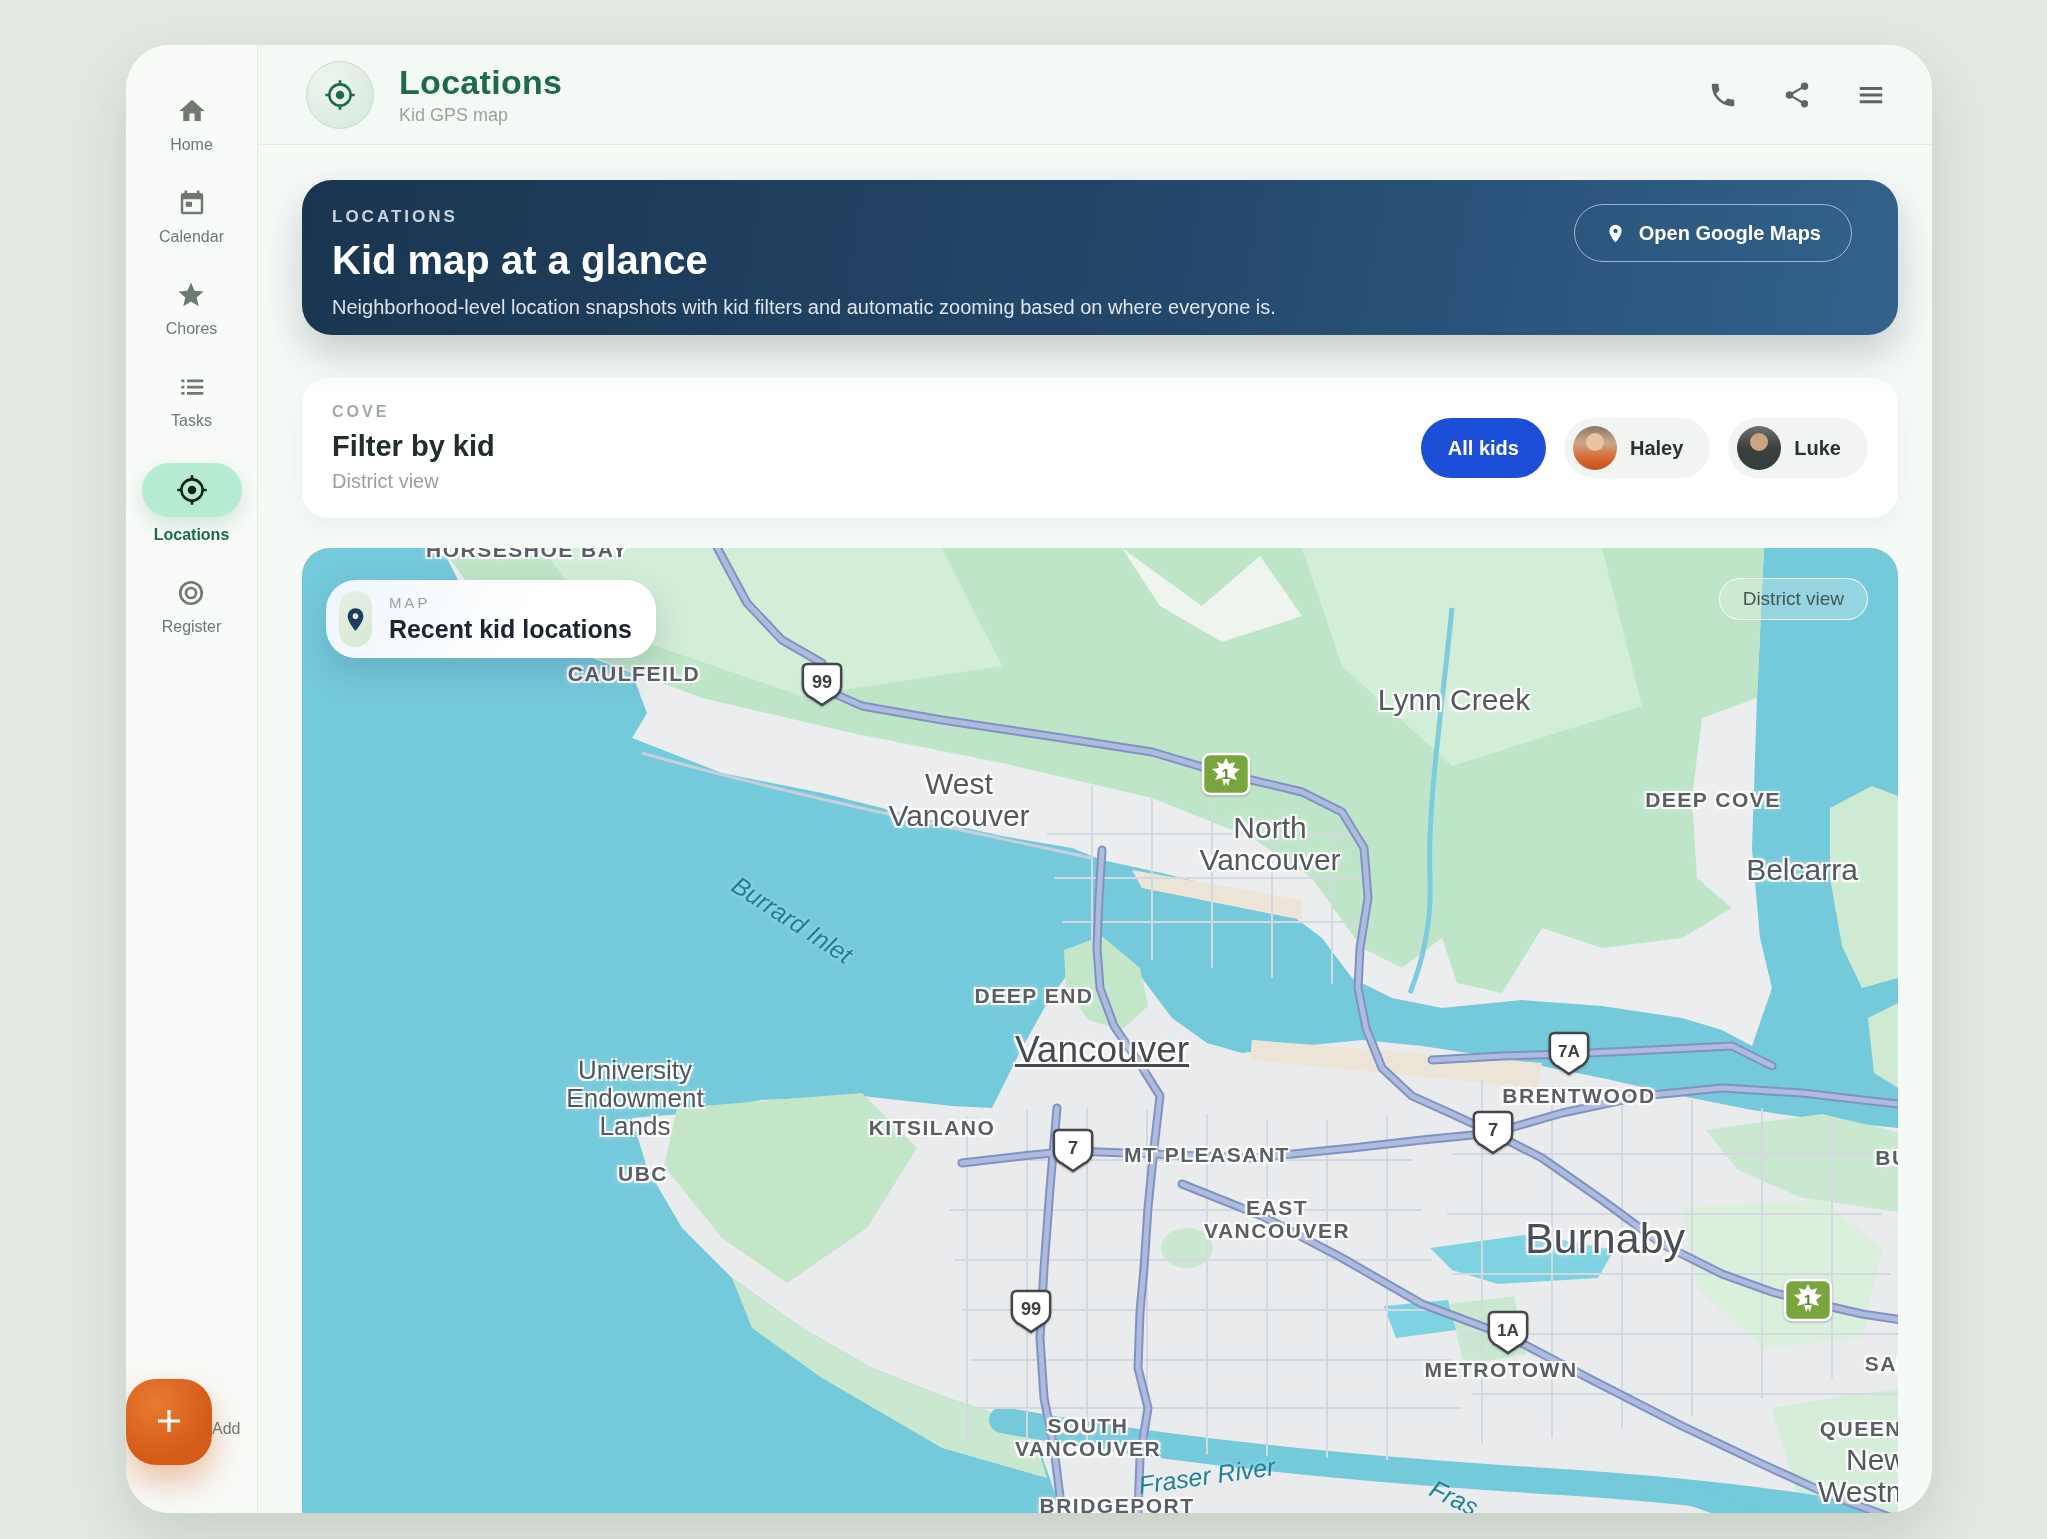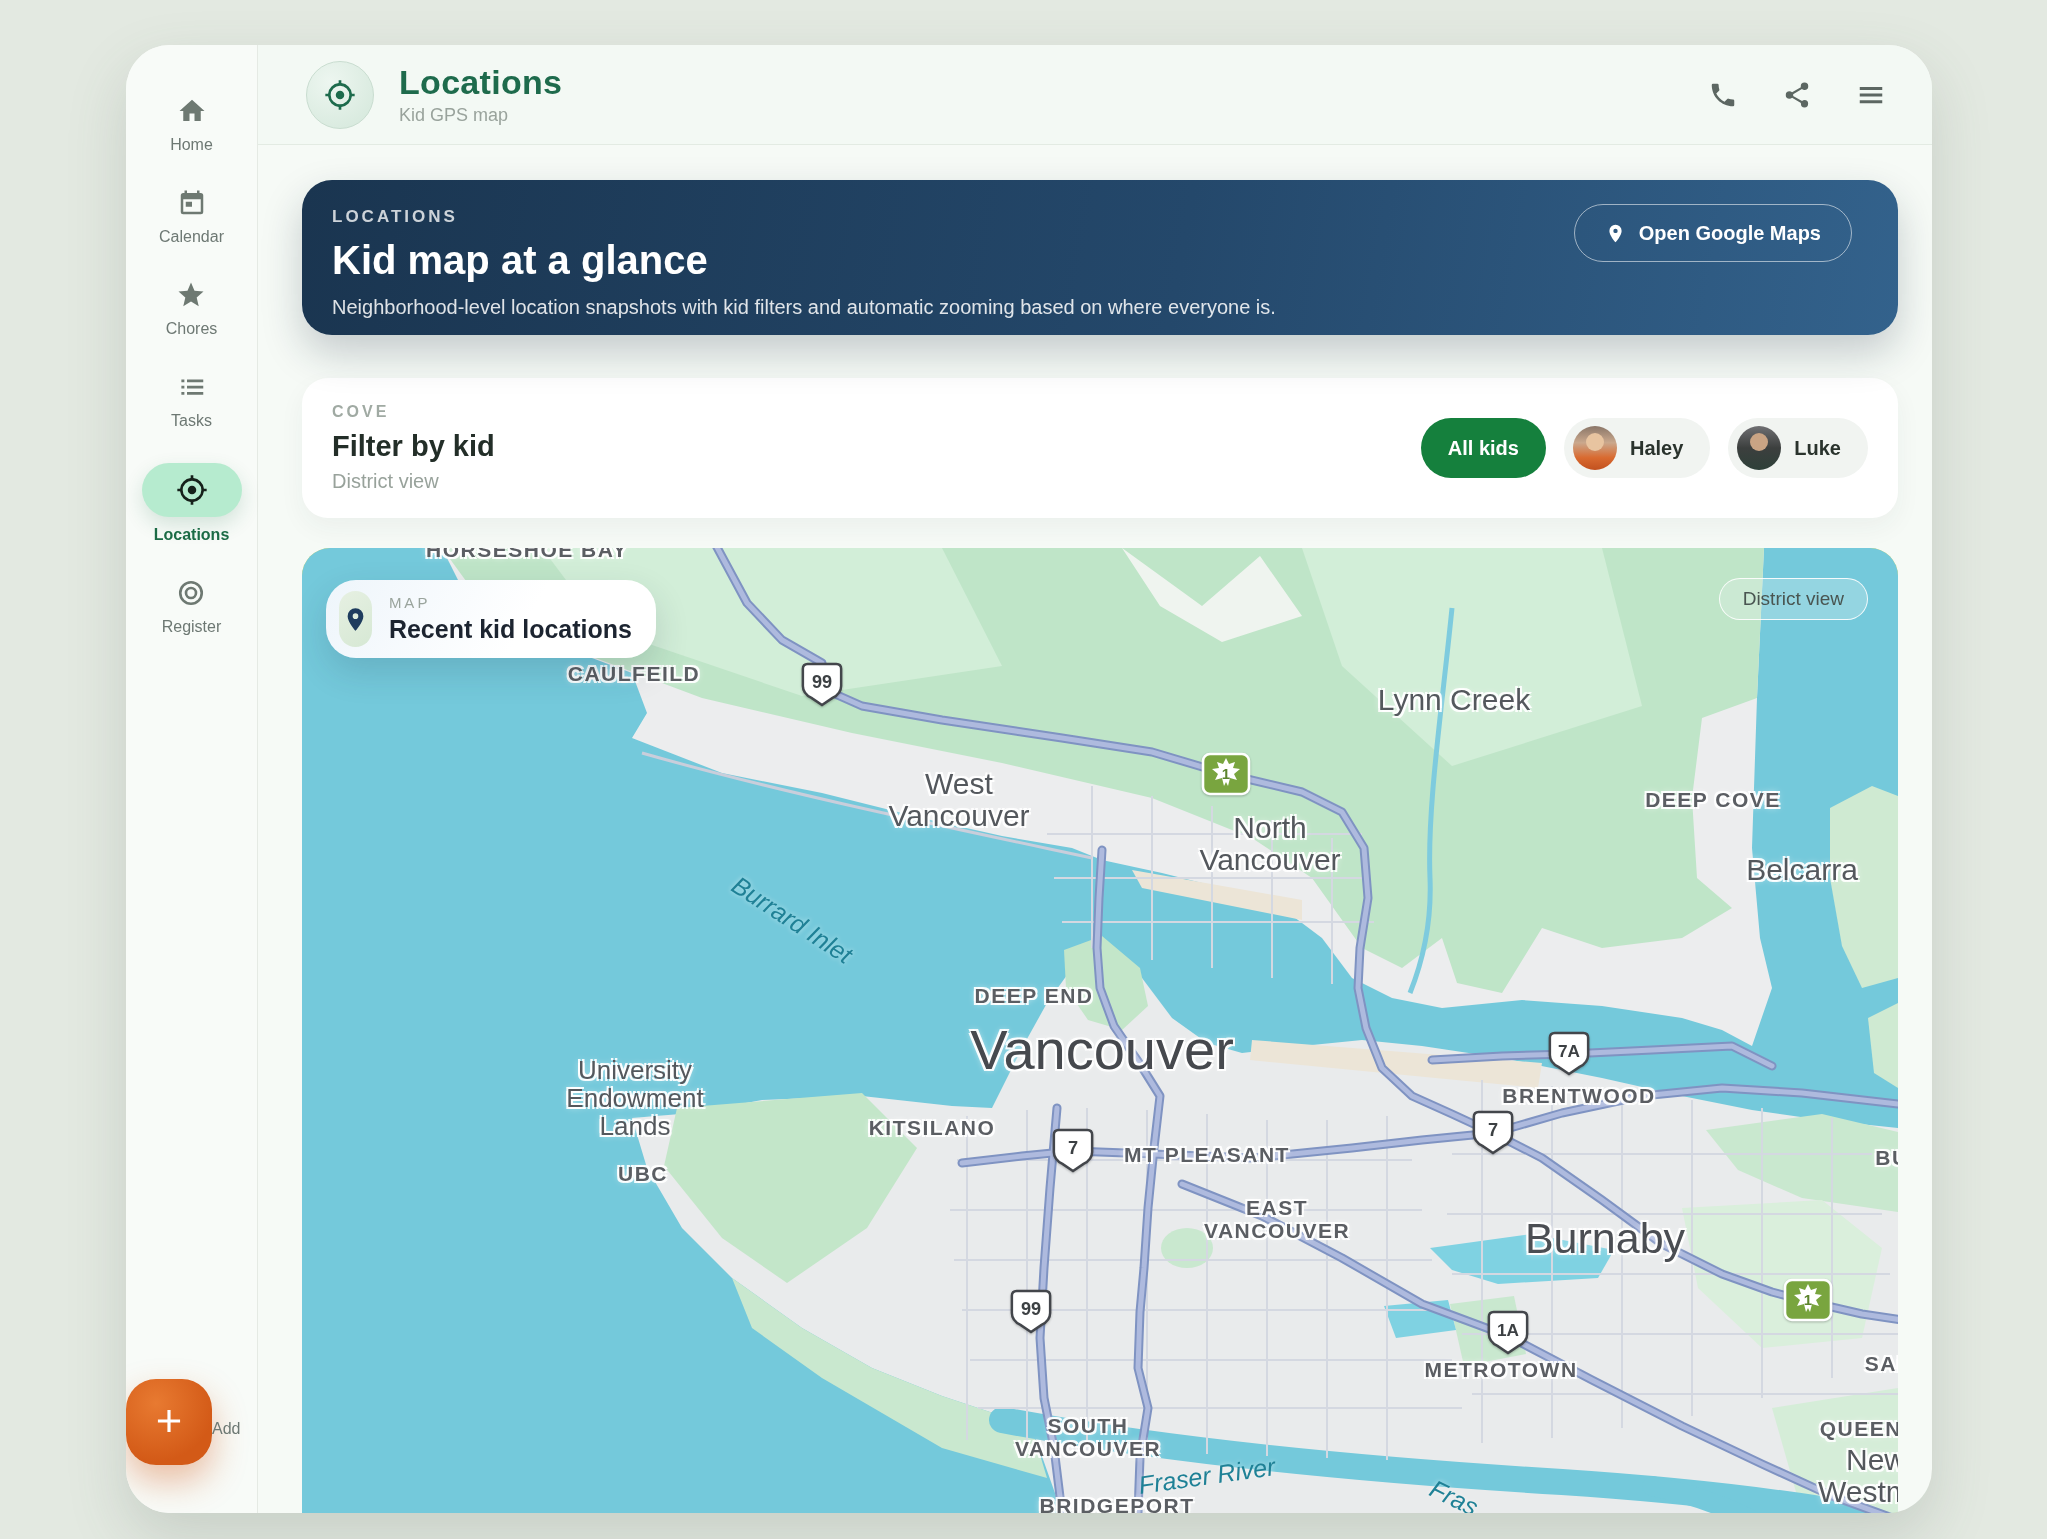--- a/index.html
+++ b/index.html
@@ -57,39 +57,39 @@
 
   
   .filter { margin-top:43px; height:140px; background:#ffffff; border-radius:26px;
     display:flex; align-items:center; padding:0 30px; box-shadow:0 10px 26px rgba(40,60,50,.05); }
   .f-eyebrow { font-size:16px; font-weight:bold; letter-spacing:3px; color:#a0aaa3; }
   .f-title { font-size:29px; font-weight:bold; color:#232e28; margin-top:9px; }
   .f-sub { font-size:20px; color:#98a29b; margin-top:7px; }
   .chips { margin-left:auto; display:flex; align-items:center; gap:18px; }
   .chip { height:60px; border-radius:30px; display:flex; align-items:center; font-size:20px; font-weight:bold;
     padding:0 27px; cursor:pointer; border:none; font-family:inherit; }
-  .chip.active { background:#15803d; color:#fff; }
+  .chip.active { background:#1d4ed8; color:#fff; }
   .chip.kid { background:#f1f4f1; color:#2a332d; padding:0 27px 0 9px; }
   .avatar { width:44px; height:44px; border-radius:50%; margin-right:13px; position:relative; overflow:hidden; }
   .avatar.haley { background:linear-gradient(180deg,#8a7668 0%,#caa88d 38%,#d96a30 72%,#c2511f 100%); }
   .avatar.luke { background:linear-gradient(180deg,#6f6f72 0%,#3c3f3e 50%,#2e4039 100%); }
   .avatar::before { content:""; position:absolute; left:50%; top:36%; width:18px; height:18px; border-radius:50%;
     transform:translate(-50%,-50%); background:#caa484; }
   .avatar.haley::before { background:#e8c4a0; }
 
   
   .map { margin-top:30px; height:965px; border-radius:28px 28px 0 0; position:relative; overflow:hidden; background:#fde047; }
   .map svg.base { position:absolute; inset:0; width:100%; height:100%; display:block; }
   .map-label { position:absolute; transform:translate(-50%,-50%); text-align:center; line-height:1.08; color:#565a60;
     text-shadow:-2px -2px 0 rgba(255,255,255,.92), 2px -2px 0 rgba(255,255,255,.92),
                 -2px 2px 0 rgba(255,255,255,.92), 2px 2px 0 rgba(255,255,255,.92), 0 0 7px rgba(255,255,255,.9); }
   .lab-district { font-size:21px; font-weight:bold; letter-spacing:1.5px; color:#5b5e63; }
   .lab-town { font-size:30px; font-weight:500; color:#54585d; }
   .lab-town-sm { font-size:26px; font-weight:500; color:#54585d; }
-  .lab-city-lg { font-size:56px; font-weight:500; color:#46494e; }
+  .lab-city-lg { font-size:37px; font-weight:500; color:#46494e;text-decoration:underline; }
   .lab-city-md { font-size:43px; font-weight:500; color:#4b4e53; }
   .lab-water { font-style:italic; font-size:25px; color:#1f8196; font-weight:500;
     text-shadow:0 0 5px rgba(255,255,255,.55); }
   .nowrap { white-space:nowrap; }
 
   .shield { position:absolute; transform:translate(-50%,-50%); }
   .shield svg { display:block; filter:drop-shadow(0 1px 1px rgba(0,0,0,.25)); }
   .shield text { font-family:"Liberation Sans", sans-serif; font-weight:bold; }
 
   .map-overlay { position:absolute; left:24px; top:32px; width:330px; height:78px; border-radius:30px;

